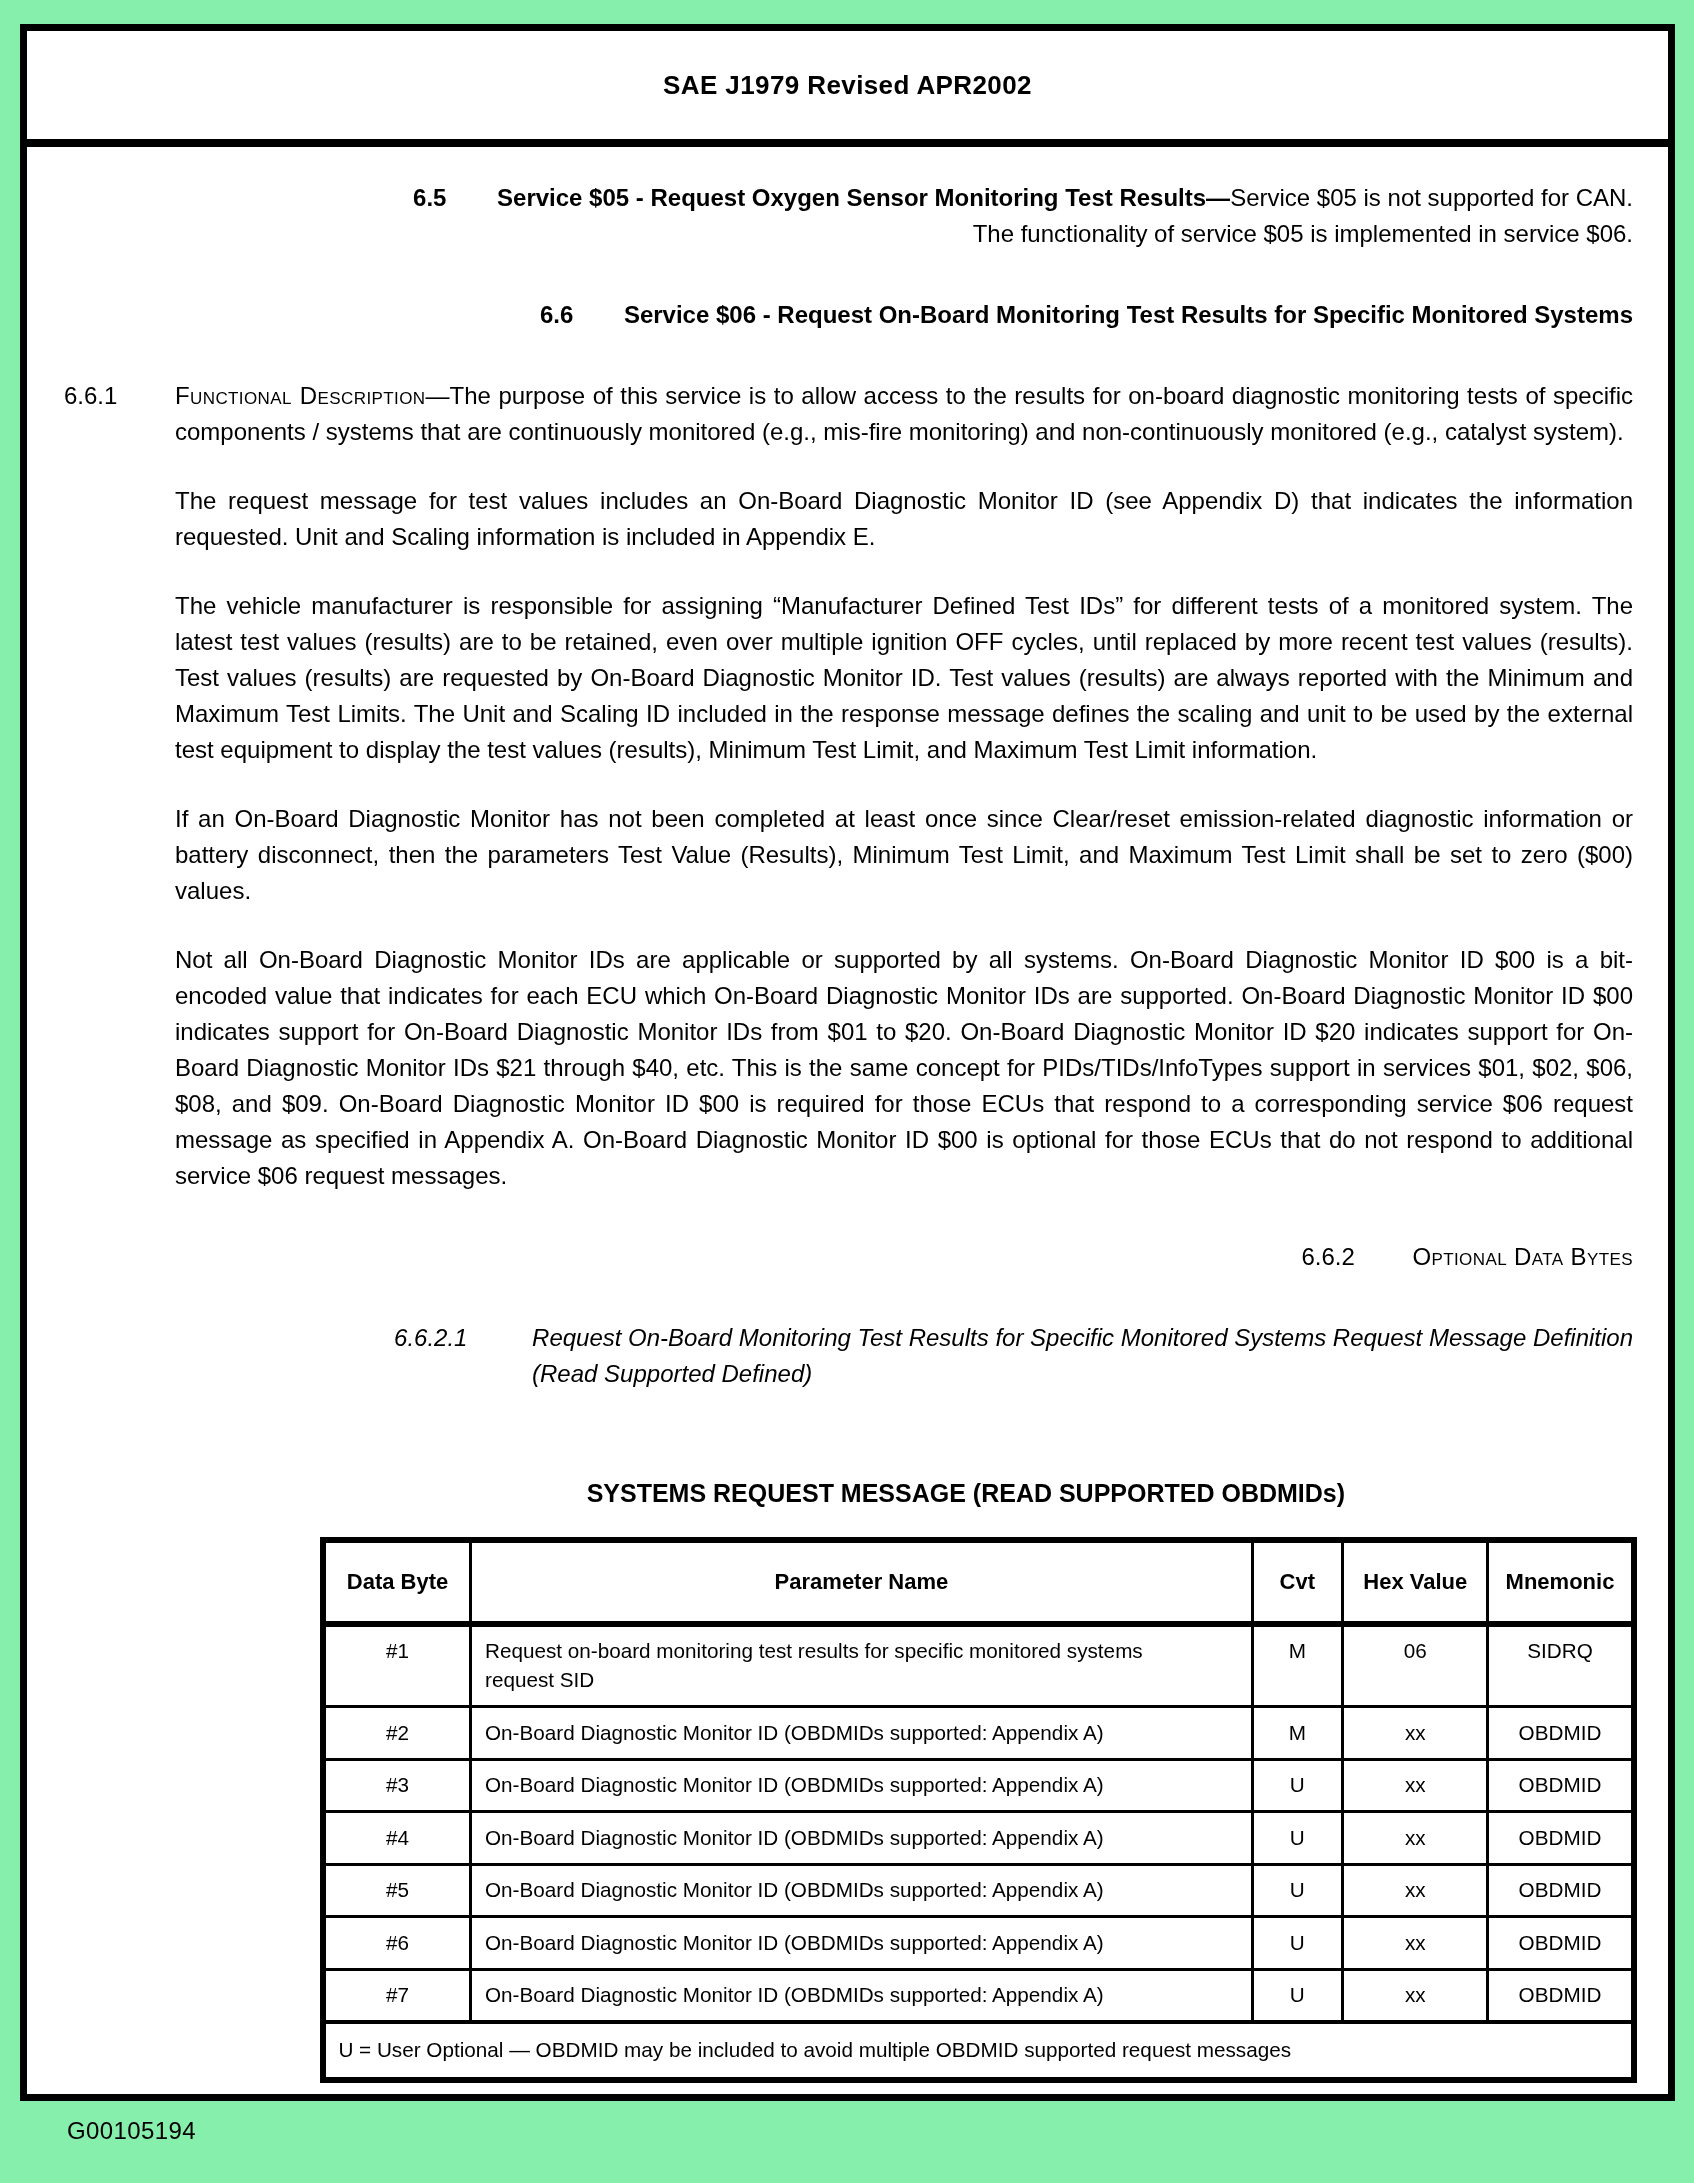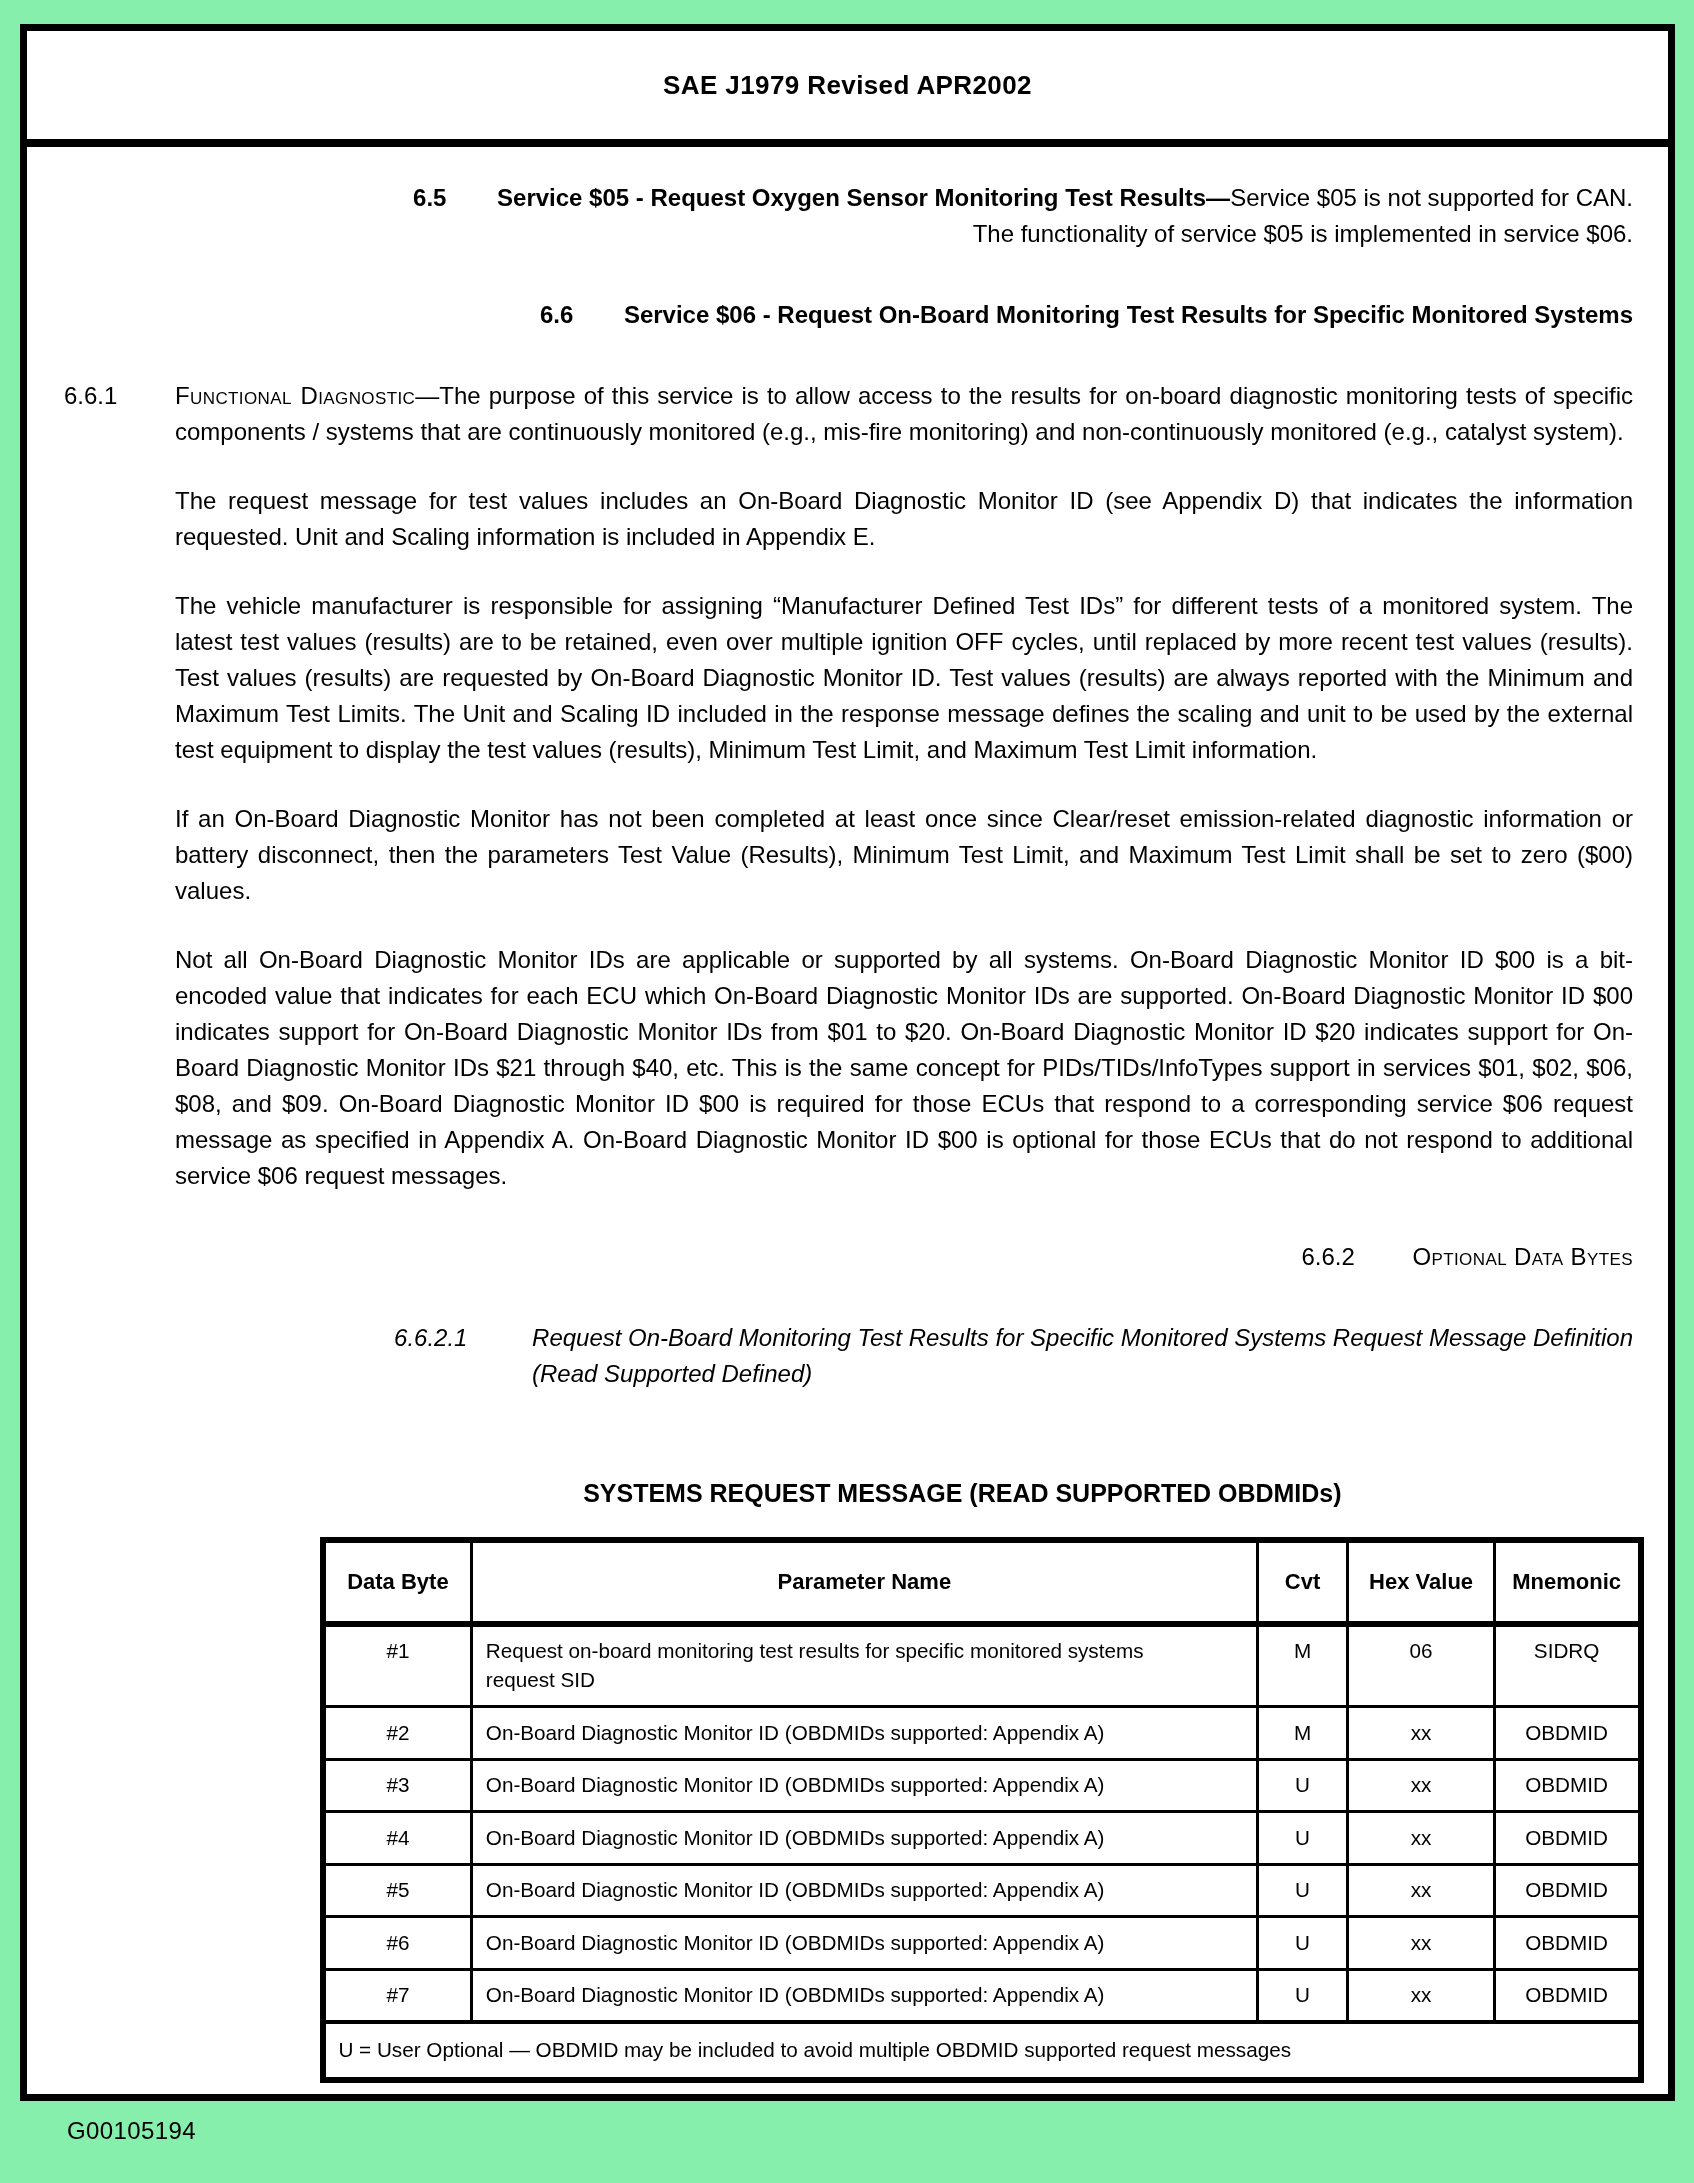--- a/index.html
+++ b/index.html
@@ -58,21 +58,21 @@
     text-align: center;
     font-weight: bold;
     font-size: 25px;
     line-height: 43px;
     margin-bottom: 22px;
   }
 
   table.msg-table {
     border-collapse: collapse;
     width: calc(100% - 17.5px);
-    margin-left: 28px;
+    margin-left: 21px;
     border: 6.4px solid #000;
     font-size: 20.7px;
   }
   .msg-table th, .msg-table td {
     border: 3.2px solid #000;
     vertical-align: top;
   }
   .msg-table th {
     font-weight: bold;
     font-size: 22px;
@@ -123,21 +123,21 @@
       </div>
       <div class="cont-line">The functionality of service $05 is implemented in service $06.</div>
 
       <div class="sec">
         <span class="sec-num num-w1 bold">6.6</span>
         <div class="sec-text bold">Service $06 - Request On-Board Monitoring Test Results for Specific Monitored Systems</div>
       </div>
 
       <div class="sec">
         <span class="sec-num num-w2">6.6.1</span>
-        <div class="sec-text just"><span class="smallcaps">Functional Diagnostic</span><span>—The purpose of this service is to allow access to the results for on-board diagnostic monitoring tests of specific components / systems that are continuously monitored (e.g., mis-fire monitoring) and non-continuously monitored (e.g., catalyst system).</span></div>
+        <div class="sec-text just"><span class="smallcaps">Functional Description</span><span>—The purpose of this service is to allow access to the results for on-board diagnostic monitoring tests of specific components / systems that are continuously monitored (e.g., mis-fire monitoring) and non-continuously monitored (e.g., catalyst system).</span></div>
       </div>
 
       <div class="para">The request message for test values includes an On-Board Diagnostic Monitor ID (see Appendix D) that indicates the information requested. Unit and Scaling information is included in Appendix E.</div>
       <div class="para">The vehicle manufacturer is responsible for assigning “Manufacturer Defined Test IDs” for different tests of a monitored system. The latest test values (results) are to be retained, even over multiple ignition OFF cycles, until replaced by more recent test values (results). Test values (results) are requested by On-Board Diagnostic Monitor ID. Test values (results) are always reported with the Minimum and Maximum Test Limits. The Unit and Scaling ID included in the response message defines the scaling and unit to be used by the external test equipment to display the test values (results), Minimum Test Limit, and Maximum Test Limit information.</div>
       <div class="para">If an On-Board Diagnostic Monitor has not been completed at least once since Clear/reset emission-related diagnostic information or battery disconnect, then the parameters Test Value (Results), Minimum Test Limit, and Maximum Test Limit shall be set to zero ($00) values.</div>
       <div class="para">Not all On-Board Diagnostic Monitor IDs are applicable or supported by all systems. On-Board Diagnostic Monitor ID $00 is a bit-encoded value that indicates for each ECU which On-Board Diagnostic Monitor IDs are supported. On-Board Diagnostic Monitor ID $00 indicates support for On-Board Diagnostic Monitor IDs from $01 to $20. On-Board Diagnostic Monitor ID $20 indicates support for On-Board Diagnostic Monitor IDs $21 through $40, etc. This is the same concept for PIDs/TIDs/InfoTypes support in services $01, $02, $06, $08, and $09. On-Board Diagnostic Monitor ID $00 is required for those ECUs that respond to a corresponding service $06 request message as specified in Appendix A. On-Board Diagnostic Monitor ID $00 is optional for those ECUs that do not respond to additional service $06 request messages.</div>
 
       <div class="sec">
         <span class="sec-num num-w2">6.6.2</span>
         <div class="sec-text"><span class="smallcaps">Optional Data Bytes</span></div>

